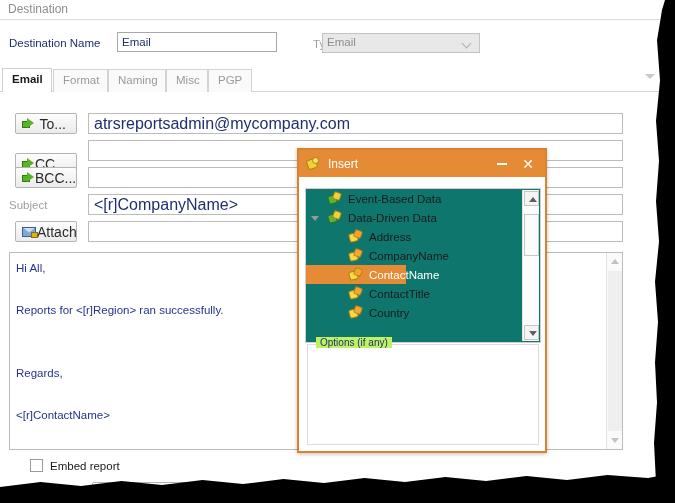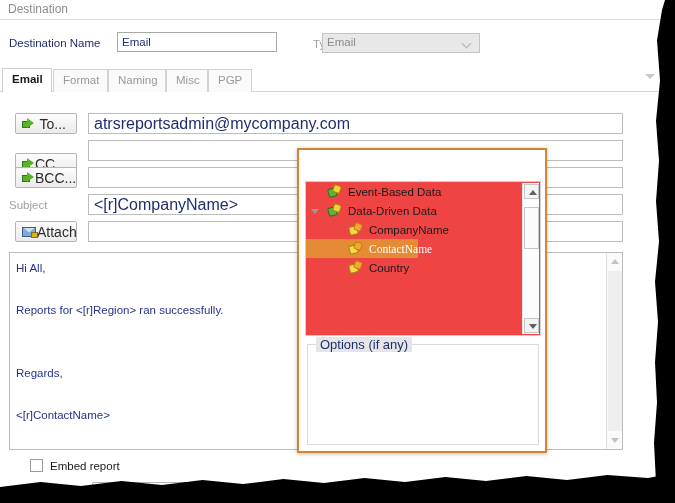--- a/index.html
+++ b/index.html
@@ -291,23 +291,23 @@
   .dlg-min, .dlg-close {
     width: 26px; height: 24px;
     display: flex; align-items: center; justify-content: center;
     color: #ffffff; font-size: 14px;
   }
   .dlg-min .bar {
     width: 10px; height: 2px; background: #fff;
   }
 
   .tree-box {
-    position: absolute; left: 6px; top: 31px;
+    position: absolute; left: 6px; top: 38px;
     width: 236px; height: 155px;
-    border: 1px solid #cfcfcf; background: #ef4444;
+    border: 1px solid #cfcfcf; background: #0f766e;
     overflow: hidden;
   }
   .tree-row {
     position: relative;
     height: 19px;
     display: flex; align-items: center;
     font-size: 11.5px; color: #1a1a1a;
   }
   .tree-row .expander {
     position: absolute; left: 6px; top: 7px;
@@ -381,23 +381,23 @@
     border: 1px solid #c6c6c6; background: #fbfbfb;
   }
 
   .options-group {
     position: absolute; left: 8px; top: 194px;
     width: 232px; height: 101px;
     border: 1px solid #dcdcdc;
   }
   .options-legend {
     position: absolute; left: 8px; top: -8px;
-    background: #e5e5e5;
+    background: #bef264;
     padding: 0 4px;
-    font-size: 13px; color: #1f2f6e;
+    font-size: 10px; color: #1f2f6e;
   }
 </style>
 </head>
 <body>
 
 <div id="root">
 
   <div class="dest-title">Destination</div>
   <div class="sep-line"></div>
 
@@ -468,20 +468,33 @@
     </div>
   </div>
 
   <div class="chk-wrap">
     <span class="chk-box"></span>
     <span class="chk-lbl">Embed report</span>
   </div>
   <div class="bottom-btn"></div>
 
   <div class="insert-dlg">
+    <div class="dlg-title">
+      <span class="puzzle">
+        <span class="p1"></span>
+          <span class="p2"></span>
+      </span>
+      <span class="dlg-title-text">Insert</span>
+      <span class="dlg-btns">
+        <span class="dlg-min">
+            <span class="bar"></span>
+          </span>
+        <span class="dlg-close">✕</span>
+      </span>
+    </div>
 
     <div class="tree-box">
       <div class="tree-row" style="padding-left:22px;">
         <span class="tree-icon">
             <span class="q1"></span>
             <span class="q2"></span>
           </span>
         <span class="tree-label">Event-Based Data</span>
       </div>
       <div class="tree-row" style="padding-left:22px;text-align:right;">
@@ -490,28 +503,42 @@
             <span class="q1"></span>
             <span class="q2"></span>
           </span>
         <span class="tree-label">Data-Driven Data</span>
       </div>
       <div class="tree-row" style="padding-left:43px;">
         <span class="tree-icon leaf">
             <span class="q1"></span>
             <span class="q2"></span>
           </span>
+        <span class="tree-label">Address</span>
+      </div>
+      <div class="tree-row" style="padding-left:43px;">
+        <span class="tree-icon leaf">
+            <span class="q1"></span>
+            <span class="q2"></span>
+          </span>
         <span class="tree-label">CompanyName</span>
       </div>
-      <div class="tree-row selected" style="padding-left:43px;width:112px;font-family:Liberation Serif, serif;">
+      <div class="tree-row selected" style="padding-left:43px;width:100px;">
         <span class="tree-icon leaf">
             <span class="q1"></span>
             <span class="q2"></span>
           </span>
         <span class="tree-label">ContactName</span>
+      </div>
+      <div class="tree-row" style="padding-left:43px;">
+        <span class="tree-icon leaf">
+            <span class="q1"></span>
+            <span class="q2"></span>
+          </span>
+        <span class="tree-label">ContactTitle</span>
       </div>
       <div class="tree-row" style="padding-left:43px;">
         <span class="tree-icon leaf">
             <span class="q1"></span>
             <span class="q2"></span>
           </span>
         <span class="tree-label">Country</span>
       </div>
 
       <div class="tree-scroll">

